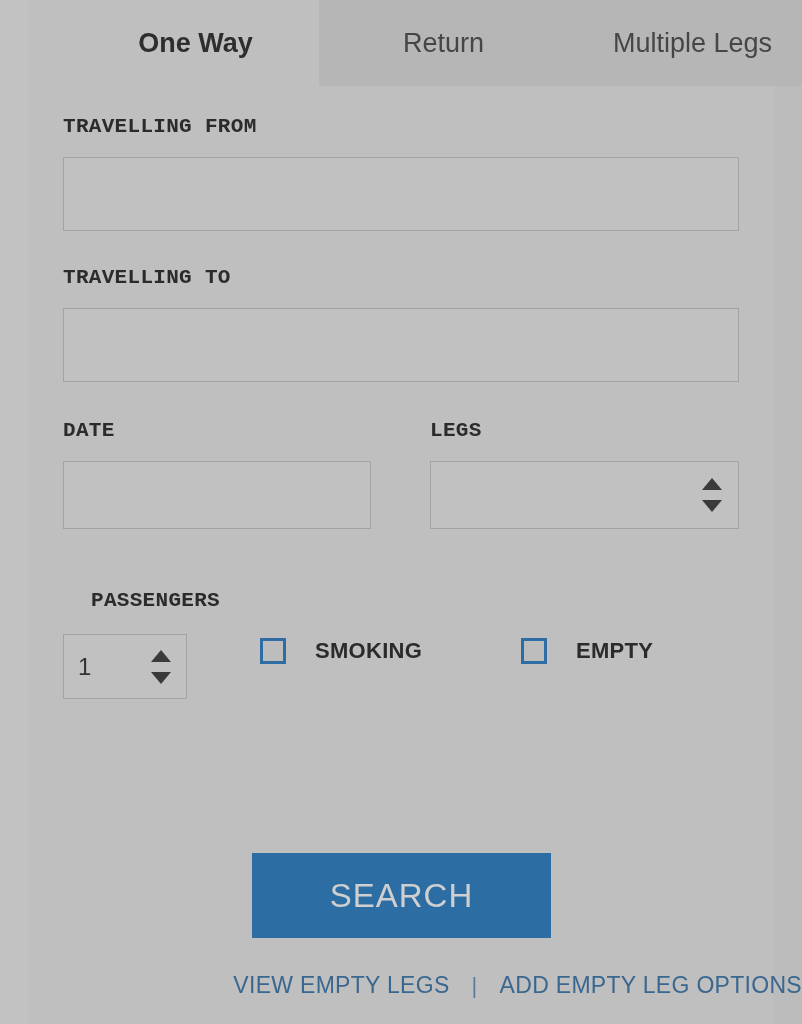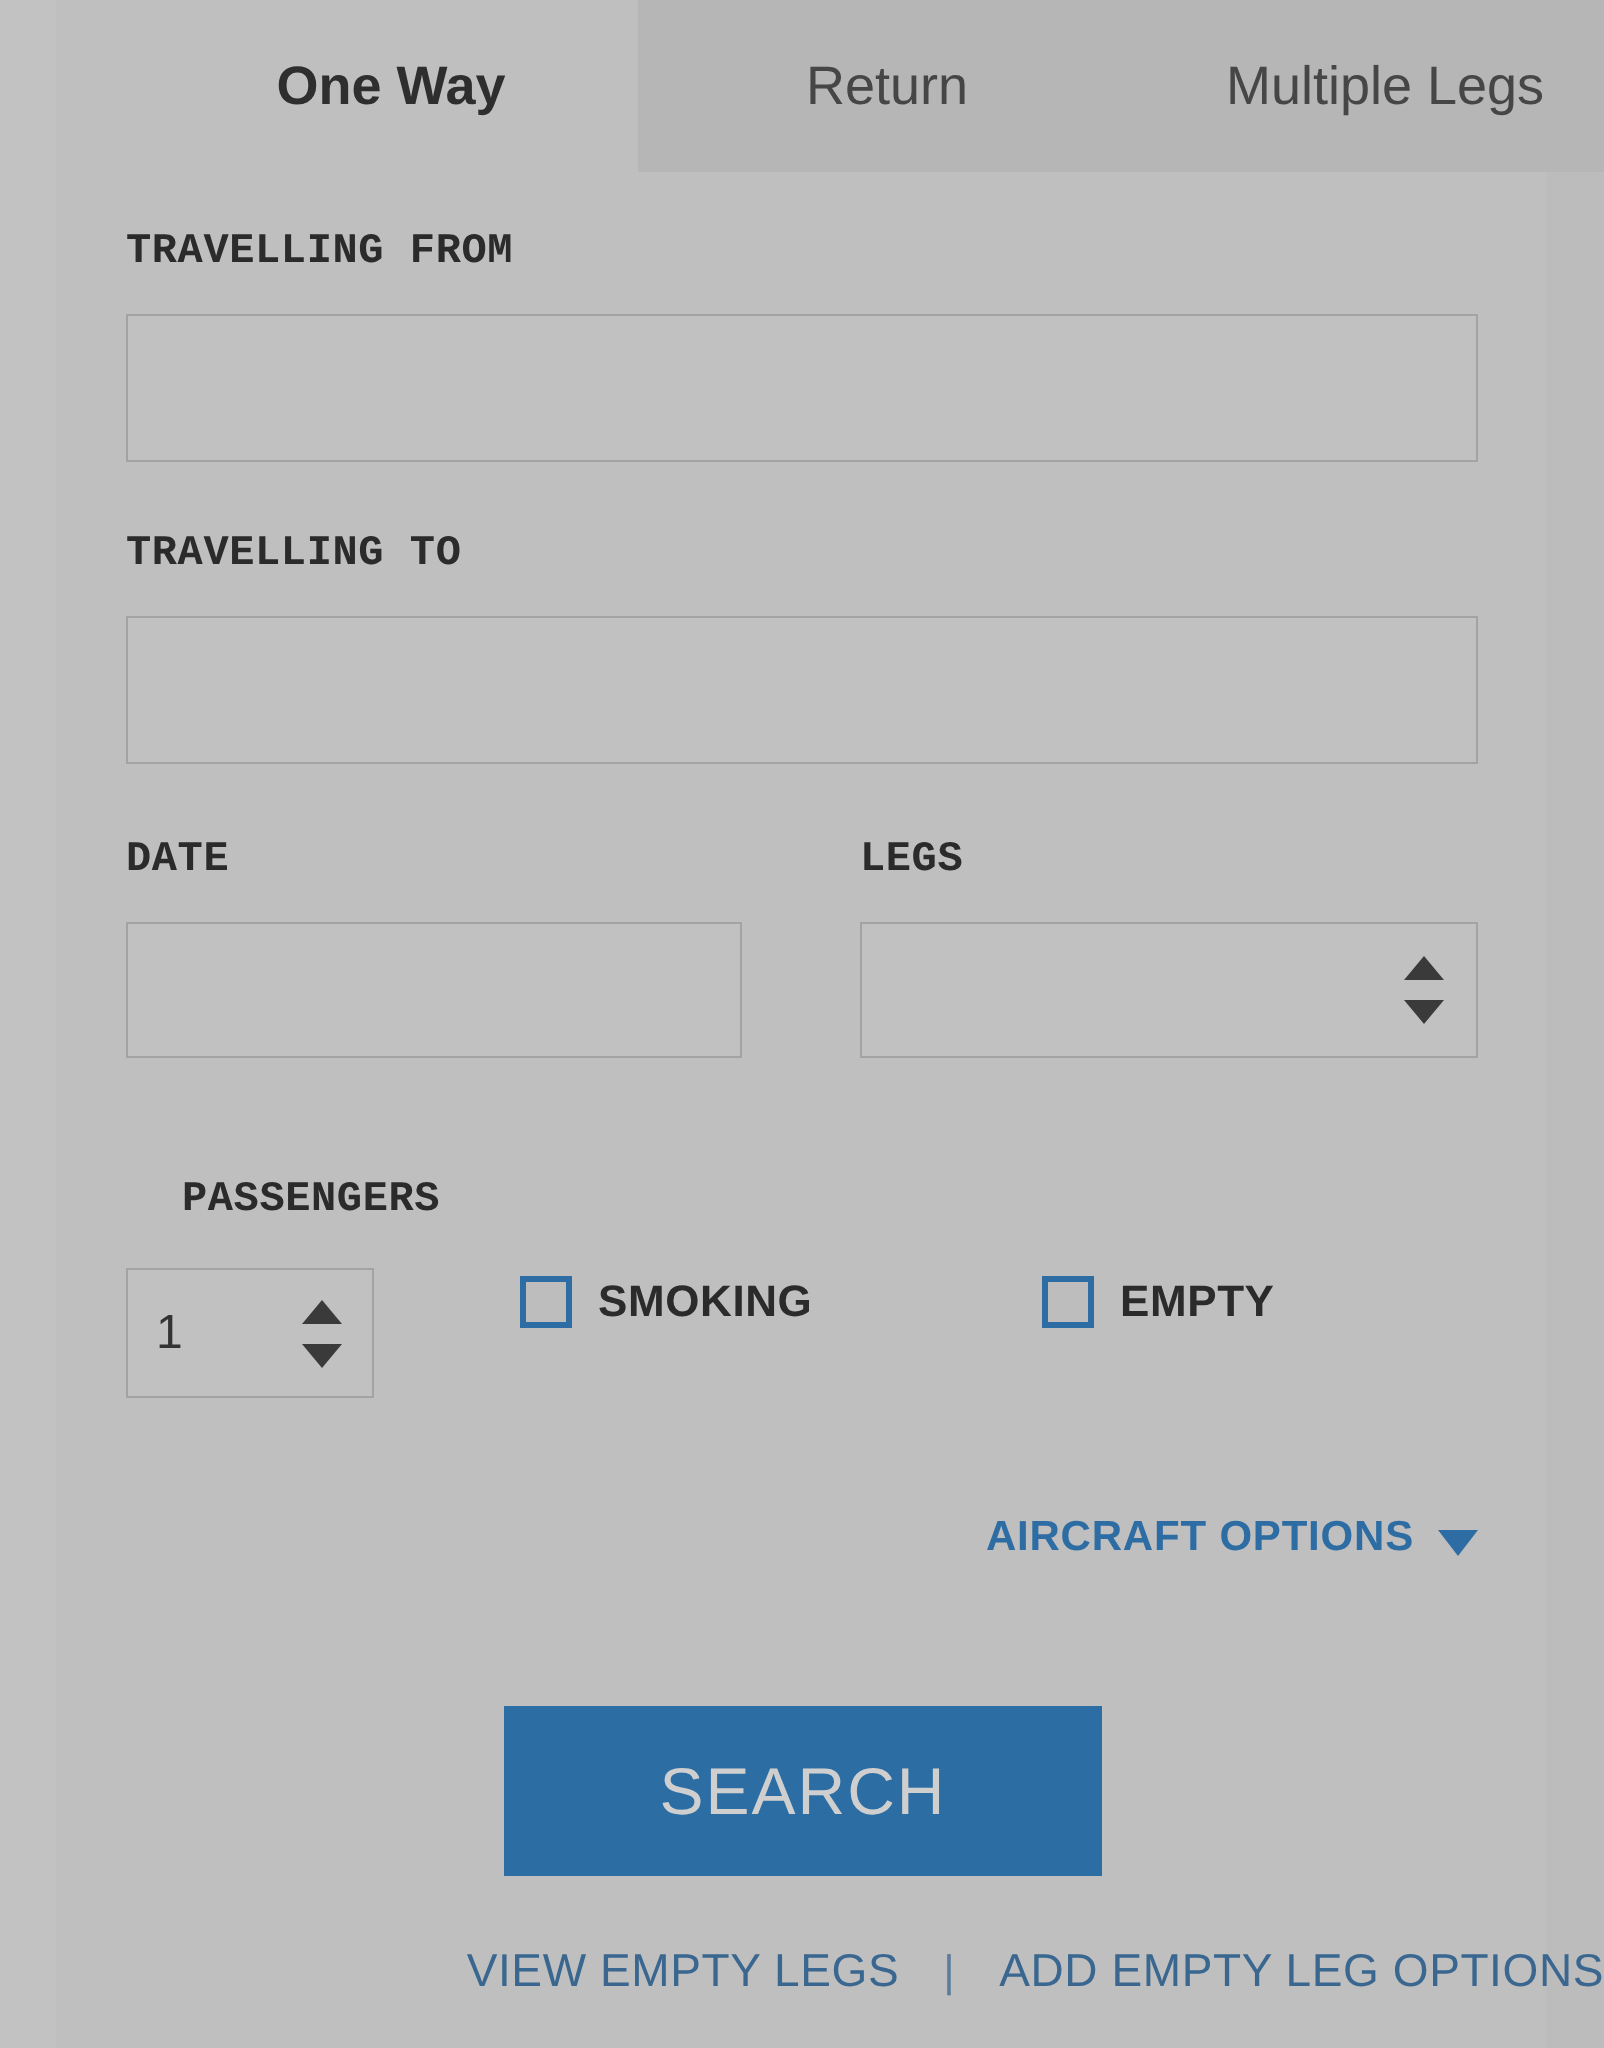--- a/index.html
+++ b/index.html
@@ -177,21 +177,21 @@
   }
   .chk-box {
     width: 26px;
     height: 26px;
     box-sizing: border-box;
     border: 3px solid #2e6da4;
     background: #bdbdbd;
     flex: none;
   }
   .chk-label {
-    margin-left: 13px;
+    margin-left: 29px;
     font-size: 22px;
     font-weight: bold;
     color: #2b2b2b;
     letter-spacing: 0.3px;
   }
   #chk-smoking { left: 260px; top: 638px; }
   #chk-pets    { left: 521px; top: 638px; }
 
   
   #aircraft-options {
@@ -303,24 +303,20 @@
   <div class="chk-group" id="chk-smoking">
     <span class="chk-box"></span>
     <span class="chk-label">SMOKING</span>
   </div>
 
   <div class="chk-group" id="chk-pets">
     <span class="chk-box"></span>
     <span class="chk-label">EMPTY</span>
   </div>
 
-  <div id="aircraft-options">
-    <span>AIRCRAFT OPTIONS</span>
-    <span id="aircraft-caret"></span>
-  </div>
 
   <button id="search-button">SEARCH</button>
 
   <div class="footer">
     <a>VIEW EMPTY LEGS</a>
     <span class="sep">|</span>
     <a>ADD EMPTY LEG OPTIONS</a>
   </div>
 
 </div>

